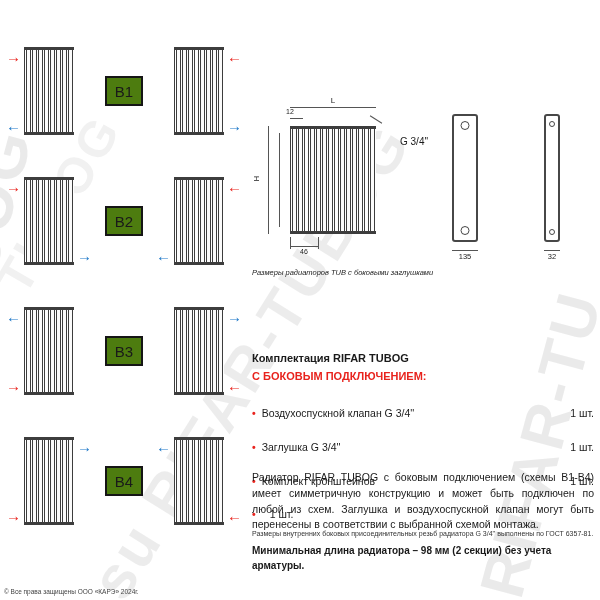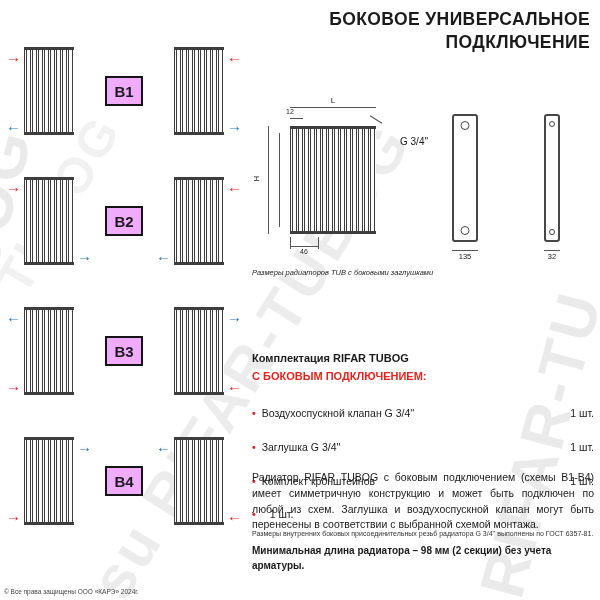--- a/index.html
+++ b/index.html
@@ -22,22 +22,22 @@
               display:flex;align-items:center;justify-content:space-between;}
   .row1{top:47px}.row2{top:177px}.row3{top:307px}.row4{top:437px}
   .rad-wrap{position:relative;width:50px;height:88px;}
   .radiator{width:100%;height:100%;box-sizing:border-box;
     border-top:3px solid #3d3d3d;border-bottom:3px solid #3d3d3d;
     background-color:#fff;
     background-image:repeating-linear-gradient(90deg,
       #3d3d3d 0px,#3d3d3d 1px,#ffffff 1px,#ffffff 2px,
       #3d3d3d 2px,#3d3d3d 3px,#fbfbfb 3px,#fbfbfb 6px);}
   .scheme-label{width:38px;height:30px;box-sizing:border-box;border:2.5px solid #151515;
-    background:#f0abfc;display:flex;align-items:center;justify-content:center;
-    font-weight:700;font-size:15px;z-index:2;}
+    background:#4d7c0f;display:flex;align-items:center;justify-content:center;
+    font-weight:400;font-size:15px;z-index:2;}
   .arrow{position:absolute;font-size:15px;font-weight:bold;line-height:1;z-index:2;}
   .red{color:#e8231d}.blue{color:#1e78c8}
   .tl{top:2px;left:-18px}.bl{bottom:2px;left:-18px}
   .tr{top:2px;right:-18px}.br{bottom:2px;right:-18px}
   
   .drawing{position:absolute;left:252px;top:100px;width:344px;height:192px;z-index:1;font-size:8px;}
   .drawing *{position:absolute;box-sizing:border-box;}
   .fv{left:38px;top:26px;width:86px;height:108px;
     border-top:3px solid #3d3d3d;border-bottom:3px solid #3d3d3d;background-color:#fff;
     background-image:repeating-linear-gradient(90deg,
@@ -89,24 +89,20 @@
 </head>
 <body>
 
 <div class="page">
 
   <span class="wm wm1">TUBOG</span>
   <span class="wm wm2">.su RIFAR-TUBOG</span>
   <span class="wm wm3">RIFAR-TU</span>
   <span class="wm wm4">TUBOG</span>
 
-  <div class="title">
-    <div>БОКОВОЕ УНИВЕРСАЛЬНОЕ</div>
-    <div>ПОДКЛЮЧЕНИЕ</div>
-  </div>
 
   <div class="scheme-row row1">
     <div class="rad-wrap">
       <div class="radiator"></div>
       <span class="arrow red tl">→</span>
       <span class="arrow blue bl">←</span>
     </div>
     <div class="scheme-label">B1</div>
     <div class="rad-wrap">
       <div class="radiator"></div>

